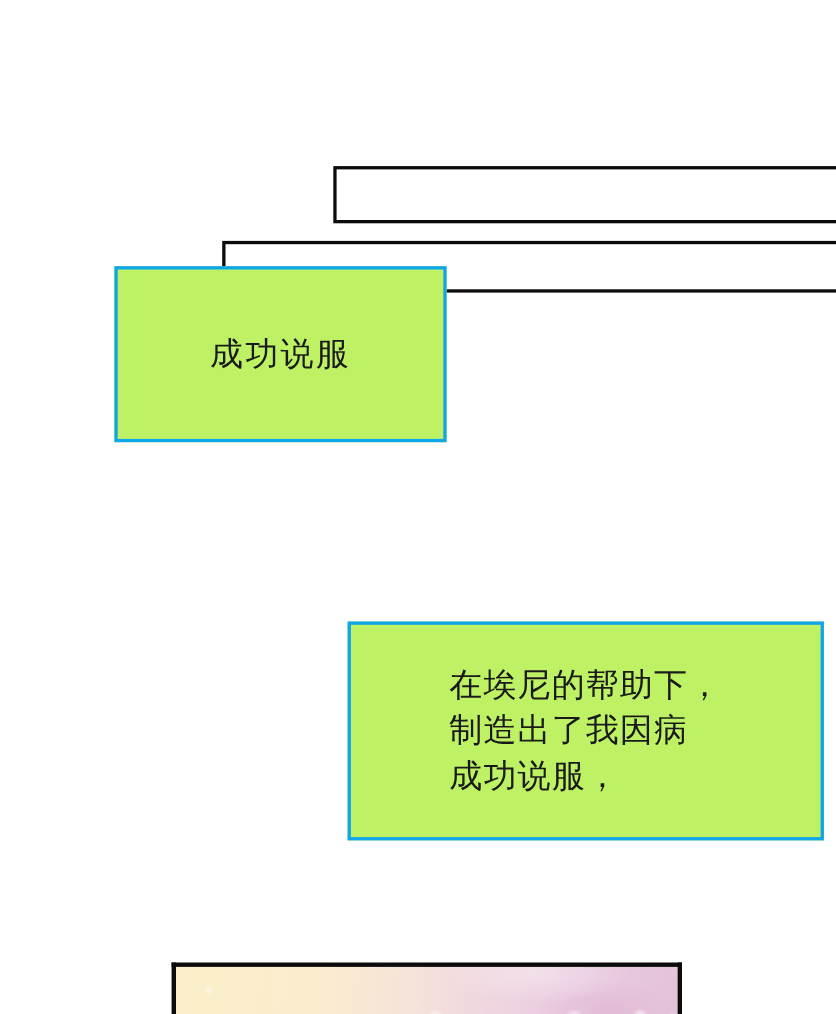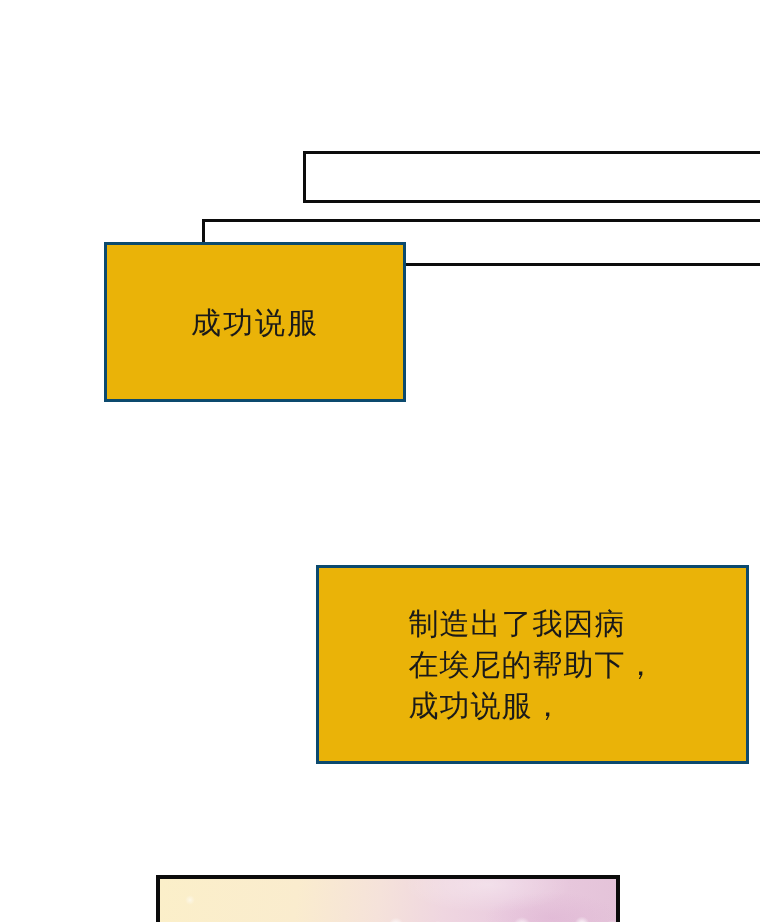--- a/index.html
+++ b/index.html
@@ -33,22 +33,22 @@
     left: 202px;
     top: 219px;
     right: -8px;
     height: 47px;
     z-index: 1;
   }
   
   .caption {
     position: absolute;
     box-sizing: border-box;
-    background: #eab308;
-    border: 3px solid #0c4a6e;
+    background: #bef264;
+    border: 3px solid #0ea5e9;
     display: flex;
     align-items: center;
     justify-content: center;
     z-index: 2;
   }
   .caption-1 {
     left: 104px;
     top: 242px;
     width: 302px;
     height: 160px;
@@ -117,21 +117,21 @@
   <div class="strip strip-2"></div>
 
   <div class="caption caption-1">
     <div class="cap-text cap-text-1">
       <span class="cap-line">成功说服</span>
     </div>
   </div>
 
   <div class="caption caption-2">
     <div class="cap-text cap-text-2">
+      <span class="cap-line">在埃尼的帮助下，</span>
       <span class="cap-line">制造出了我因病</span>
-      <span class="cap-line">在埃尼的帮助下，</span>
       <span class="cap-line">成功说服，</span>
     </div>
   </div>
 
   <div class="artwork"></div>
 
 </div>
 
 </body></html>

